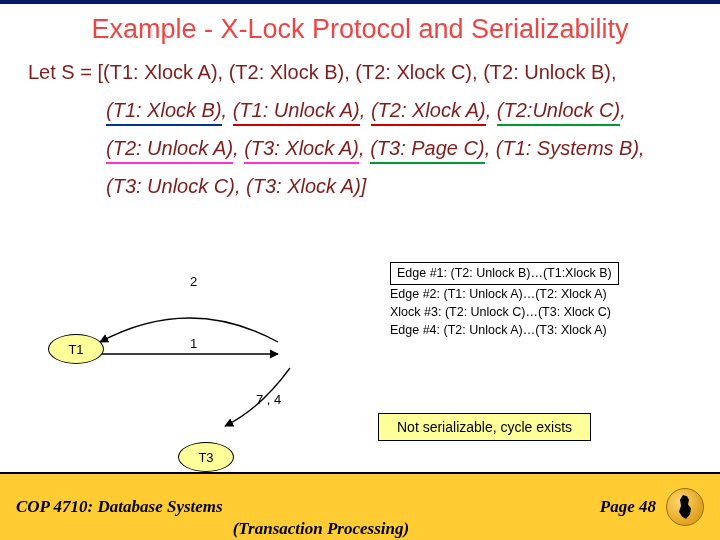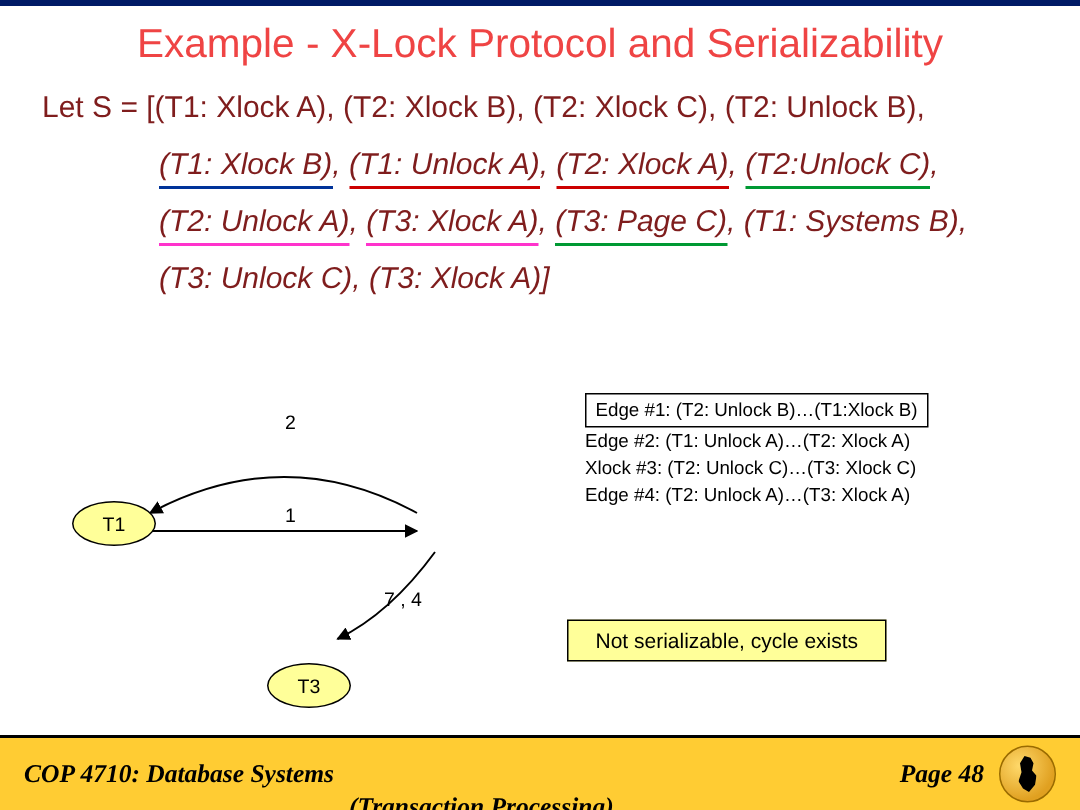--- a/index.html
+++ b/index.html
@@ -84,21 +84,21 @@
   }
   svg.edges {
     position: absolute;
     top: 0; left: 0;
     width: 380px; height: 220px;
     overflow: visible;
   }
   .footer {
     position: absolute;
     left: 0; right: 0; bottom: 0;
-    height: 50px;
+    height: 68px;
     background: #ffcc33;
     border-top: 2px solid #000;
     display: flex;
     align-items: center;
     padding: 16px 16px;
     font-weight: bold;
     font-style: italic;
     font-size: 17px;
     font-family: "Times New Roman", Times, serif;
     justify-content: center;

